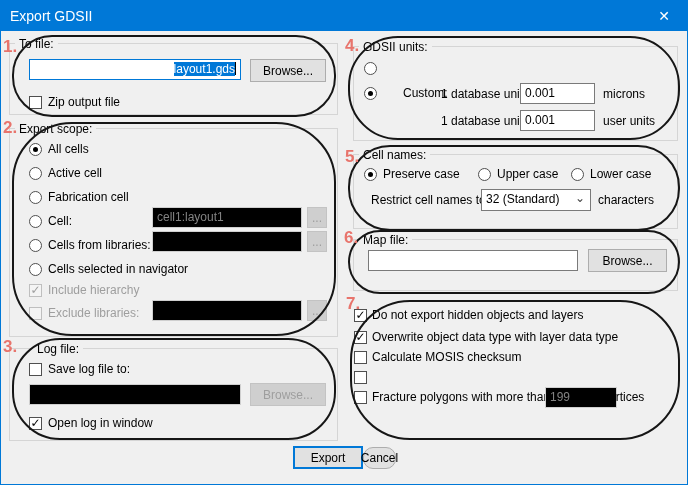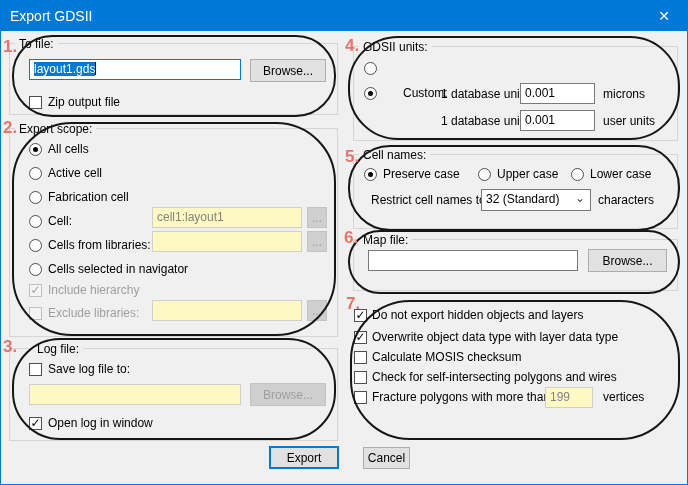--- a/index.html
+++ b/index.html
@@ -7,25 +7,25 @@
   #win{position:relative;width:688px;height:485px;background:#f0f0f0;border:1px solid #0078d7;overflow:hidden;}
   #titlebar{position:absolute;left:0;top:0;width:100%;height:30px;background:#0078d7;display:flex;align-items:center;}
   #title{color:#fff;font-size:14px;padding-left:9px;flex:1;}
   #closebtn{width:46px;height:30px;display:flex;align-items:center;justify-content:center;color:#fff;font-size:14px;cursor:default;}
   .grp{position:absolute;border:1px solid #d5d5d5;}
   .glabel{position:absolute;background:#f0f0f0;padding:0 4px;font-size:12px;color:#000;white-space:nowrap;z-index:3;}
   .txt{position:absolute;font-size:12px;color:#000;white-space:nowrap;z-index:3;}
   .txt.dis{color:#9e9e9e;}
   .tbox{position:absolute;background:#fff;border:1px solid #7a7a7a;font-size:12px;color:#000;padding:1px 4px;white-space:nowrap;overflow:hidden;line-height:16px;z-index:3;}
   .tbox.focus{border:1px solid #0078d7;}
-  .tbox.dis{border-color:#cfcfcf;color:#838383;background:#fef9c3;}
+  .tbox.dis{border-color:#cfcfcf;color:#838383;background:#000000;}
   .sel{background:#0078d7;color:#fff;}
   .caret{display:inline-block;width:1px;height:13px;background:#000;vertical-align:-2px;}
   .btn{position:absolute;background:#e1e1e1;border:1px solid #adadad;font-size:12px;color:#000;display:flex;align-items:center;justify-content:center;z-index:3;}
-  .btn.def{border:2px solid #0078d7;}
+  .btn.def{border:2px solid #0078d7;margin-left:24px;}
   .btn.dis{background:#cfcfcf;border-color:#c3c3c3;color:#9e9e9e;}
   .cb{position:absolute;width:13px;height:13px;background:#fff;border:1px solid #4f4f4f;font-size:12px;line-height:11px;text-align:center;color:#000;z-index:3;}
   .cb.dis{border-color:#bfbfbf;background:#f4f4f4;color:#9e9e9e;}
   .rb{position:absolute;width:13px;height:13px;border:1px solid #4f4f4f;border-radius:50%;background:#fff;z-index:3;}
   .rb.sel2::after{content:"";position:absolute;left:3px;top:3px;width:5px;height:5px;border-radius:50%;background:#000;}
   .combo{position:absolute;background:#fff;border:1px solid #7a7a7a;font-size:12px;padding:2px 4px;white-space:nowrap;z-index:3;}
   .combo .chev{position:absolute;right:5px;top:1px;color:#444;font-size:12px;}
   .oval{position:absolute;border:2px solid #161616;pointer-events:none;z-index:4;}
   .annum{position:absolute;color:#e8746c;font-weight:bold;font-size:17px;z-index:5;}
 </style>
@@ -34,21 +34,21 @@
 
 <div id="win">
 
   <div id="titlebar">
     <div id="title">Export GDSII</div>
     <div id="closebtn">✕</div>
   </div>
 
   <div class="grp" style="left:8px;top:42px;width:329px;height:72px;"></div>
   <div class="glabel" style="left:14px;top:36px;">To file:</div>
-  <div class="tbox focus" style="left:28px;top:58px;width:212px;height:21px;"><span class="sel">layout1.gds</span><span class="caret"></span></div>
+  <div class="tbox focus" style="left:28px;top:58px;width:212px;height:21px;text-align:right;"><span class="sel">layout1.gds</span><span class="caret"></span></div>
   <div class="btn" style="left:249px;top:58px;width:76px;height:23px;">Browse...</div>
   <span class="cb" style="left:28px;top:95px;"></span>
   <div class="txt" style="left:47px;top:94px;">Zip output file</div>
 
   <div class="grp" style="left:8px;top:127px;width:329px;height:209px;"></div>
   <div class="glabel" style="left:14px;top:121px;">Export scope:</div>
 
   <span class="rb sel2" style="left:28px;top:142px;"></span>
   <div class="txt" style="left:47px;top:141px;">All cells</div>
 
@@ -120,29 +120,28 @@
   <span class="cb" style="left:353px;top:308px;"><span>✓</span></span>
   <div class="txt" style="left:371px;top:307px;">Do not export hidden objects and layers</div>
 
   <span class="cb" style="left:353px;top:330px;"><span>✓</span></span>
   <div class="txt" style="left:371px;top:329px;">Overwrite object data type with layer data type</div>
 
   <span class="cb" style="left:353px;top:350px;"></span>
   <div class="txt" style="left:371px;top:349px;">Calculate MOSIS checksum</div>
 
   <span class="cb" style="left:353px;top:370px;"></span>
-  <div class="txt" style="left:371px;top:369px;">Check for self-intersecting polygons and wires</div>
 
   <span class="cb" style="left:353px;top:390px;"></span>
   <div class="txt" style="left:371px;top:389px;">Fracture polygons with more than</div>
-  <div class="tbox dis" style="left:544px;top:386px;width:48px;height:21px;">199</div>
+  <div class="tbox dis" style="left:544px;top:386px;width:72px;height:21px;">199</div>
   <div class="txt" style="left:602px;top:389px;">vertices</div>
 
   <div class="btn def" style="left:268px;top:445px;width:70px;height:23px;">Export</div>
-  <div class="btn" style="left:362px;top:446px;width:47px;height:22px;">Cancel</div>
+  <div class="btn" style="left:362px;top:446px;width:33px;height:22px;border-radius:10px;">Cancel</div>
 
   <div class="annum" style="left:2px;top:36px;">1.</div>
   <div class="annum" style="left:2px;top:117px;">2.</div>
   <div class="annum" style="left:2px;top:336px;">3.</div>
   <div class="annum" style="left:344px;top:35px;">4.</div>
   <div class="annum" style="left:344px;top:146px;">5.</div>
   <div class="annum" style="left:343px;top:227px;">6.</div>
   <div class="annum" style="left:345px;top:293px;">7.</div>
 
   <div class="oval" style="left:11px;top:34px;width:324px;height:82px;border-radius:40px;"></div>

